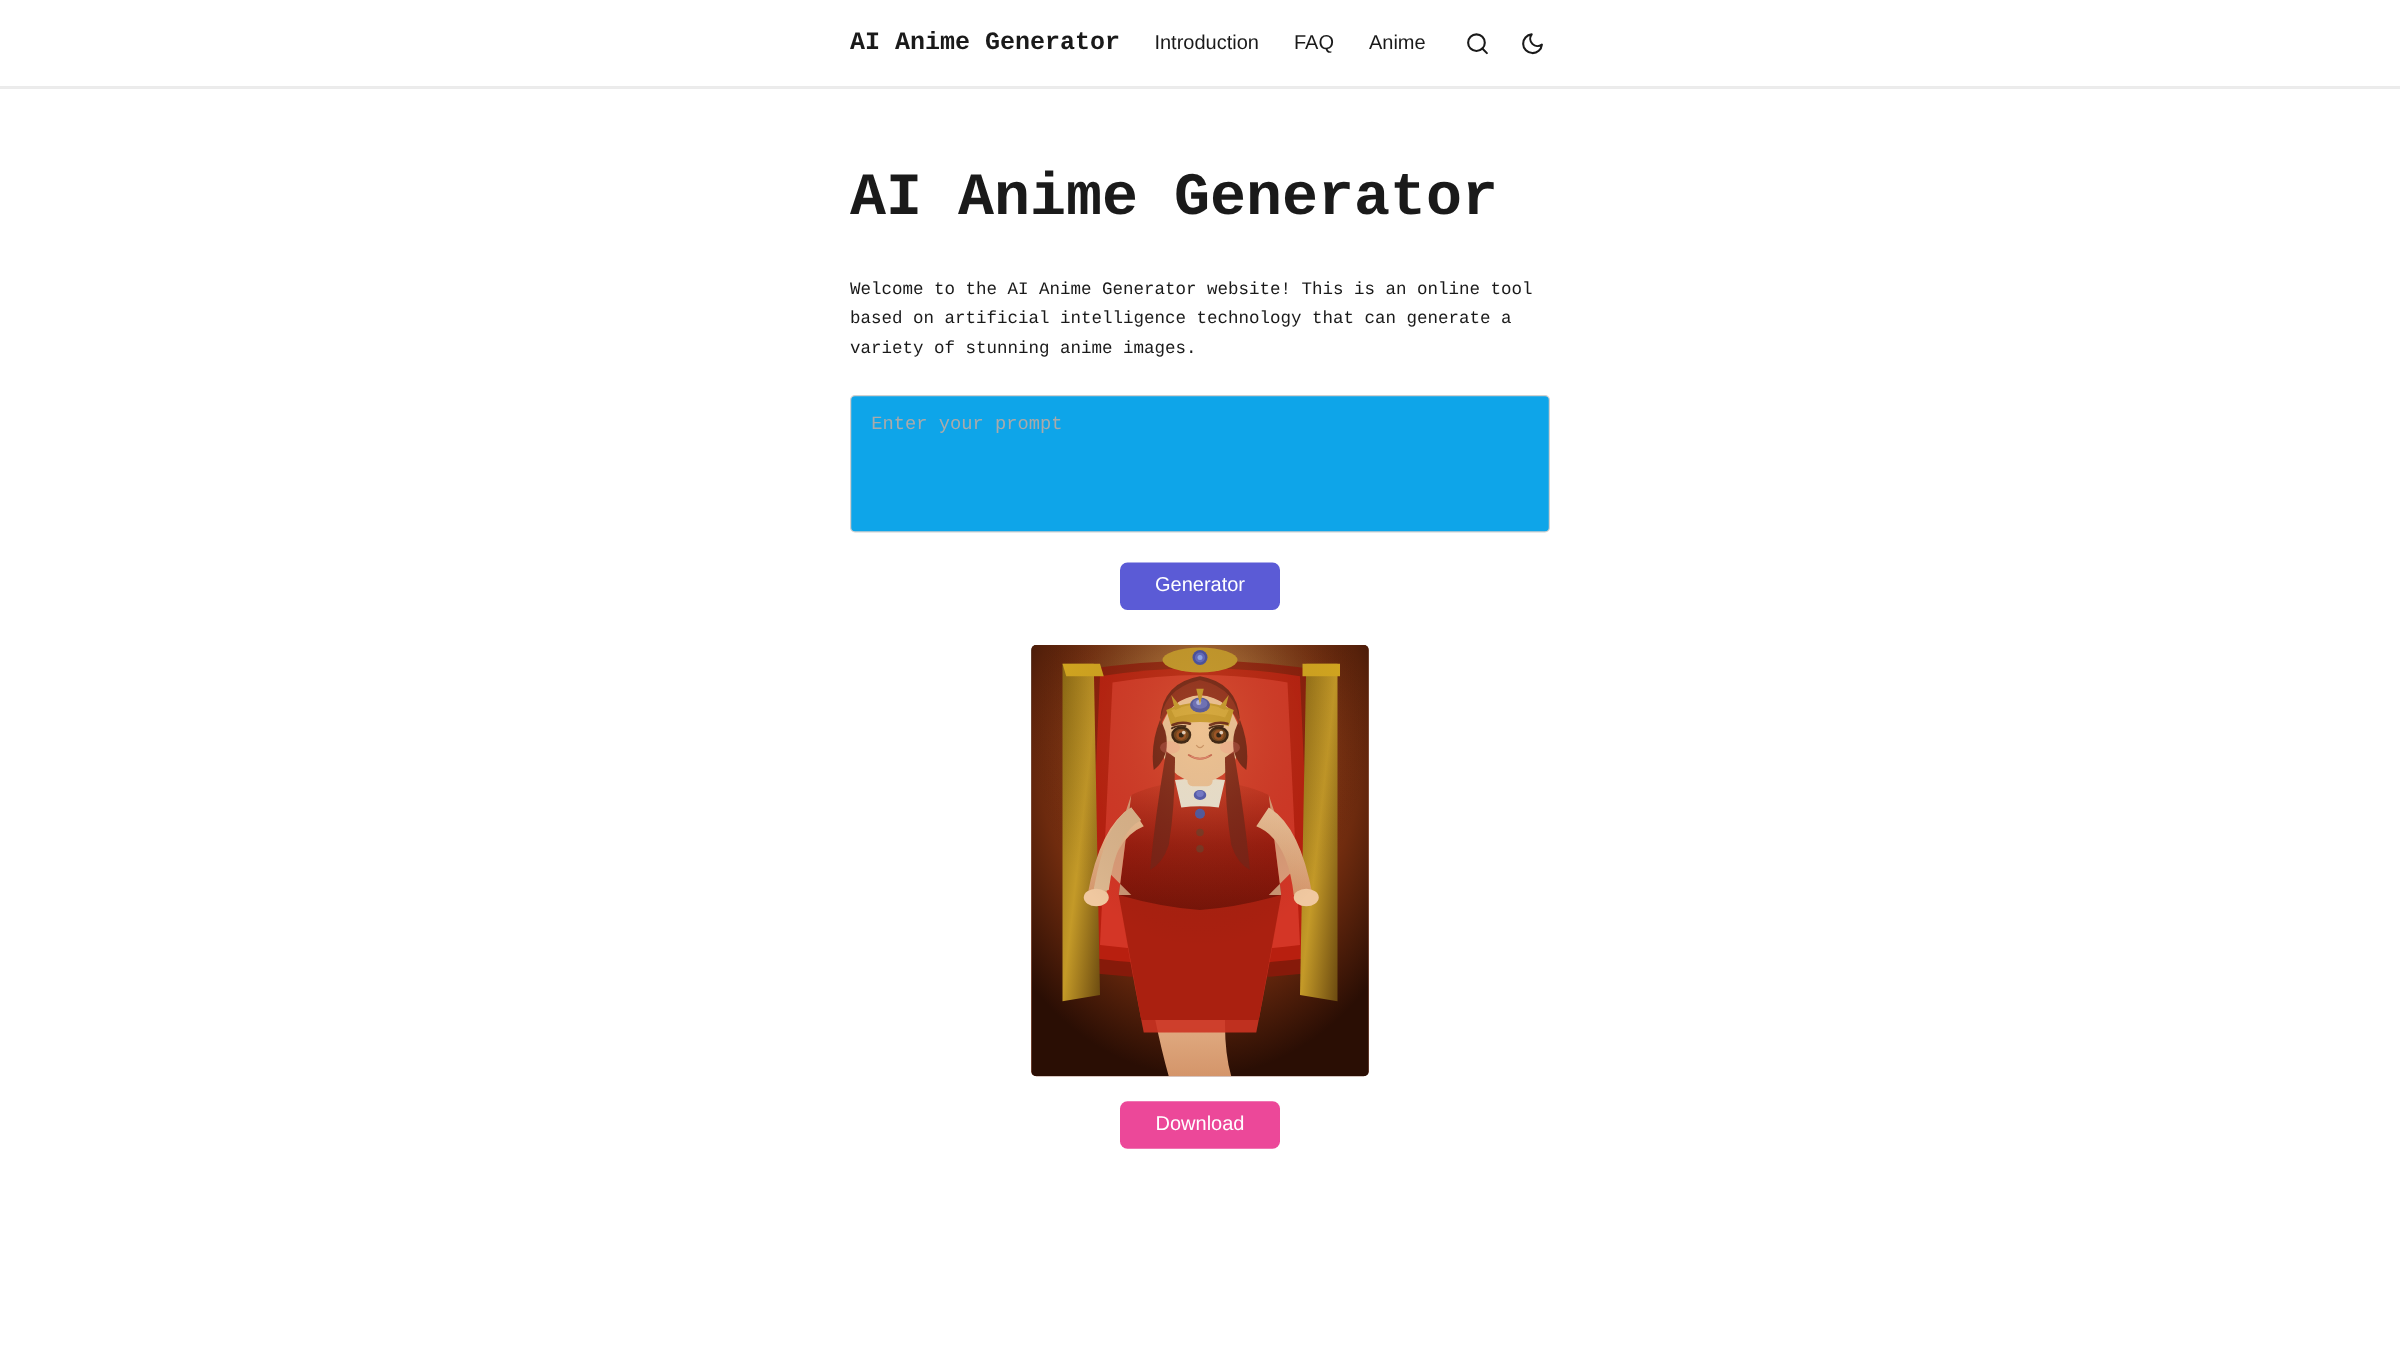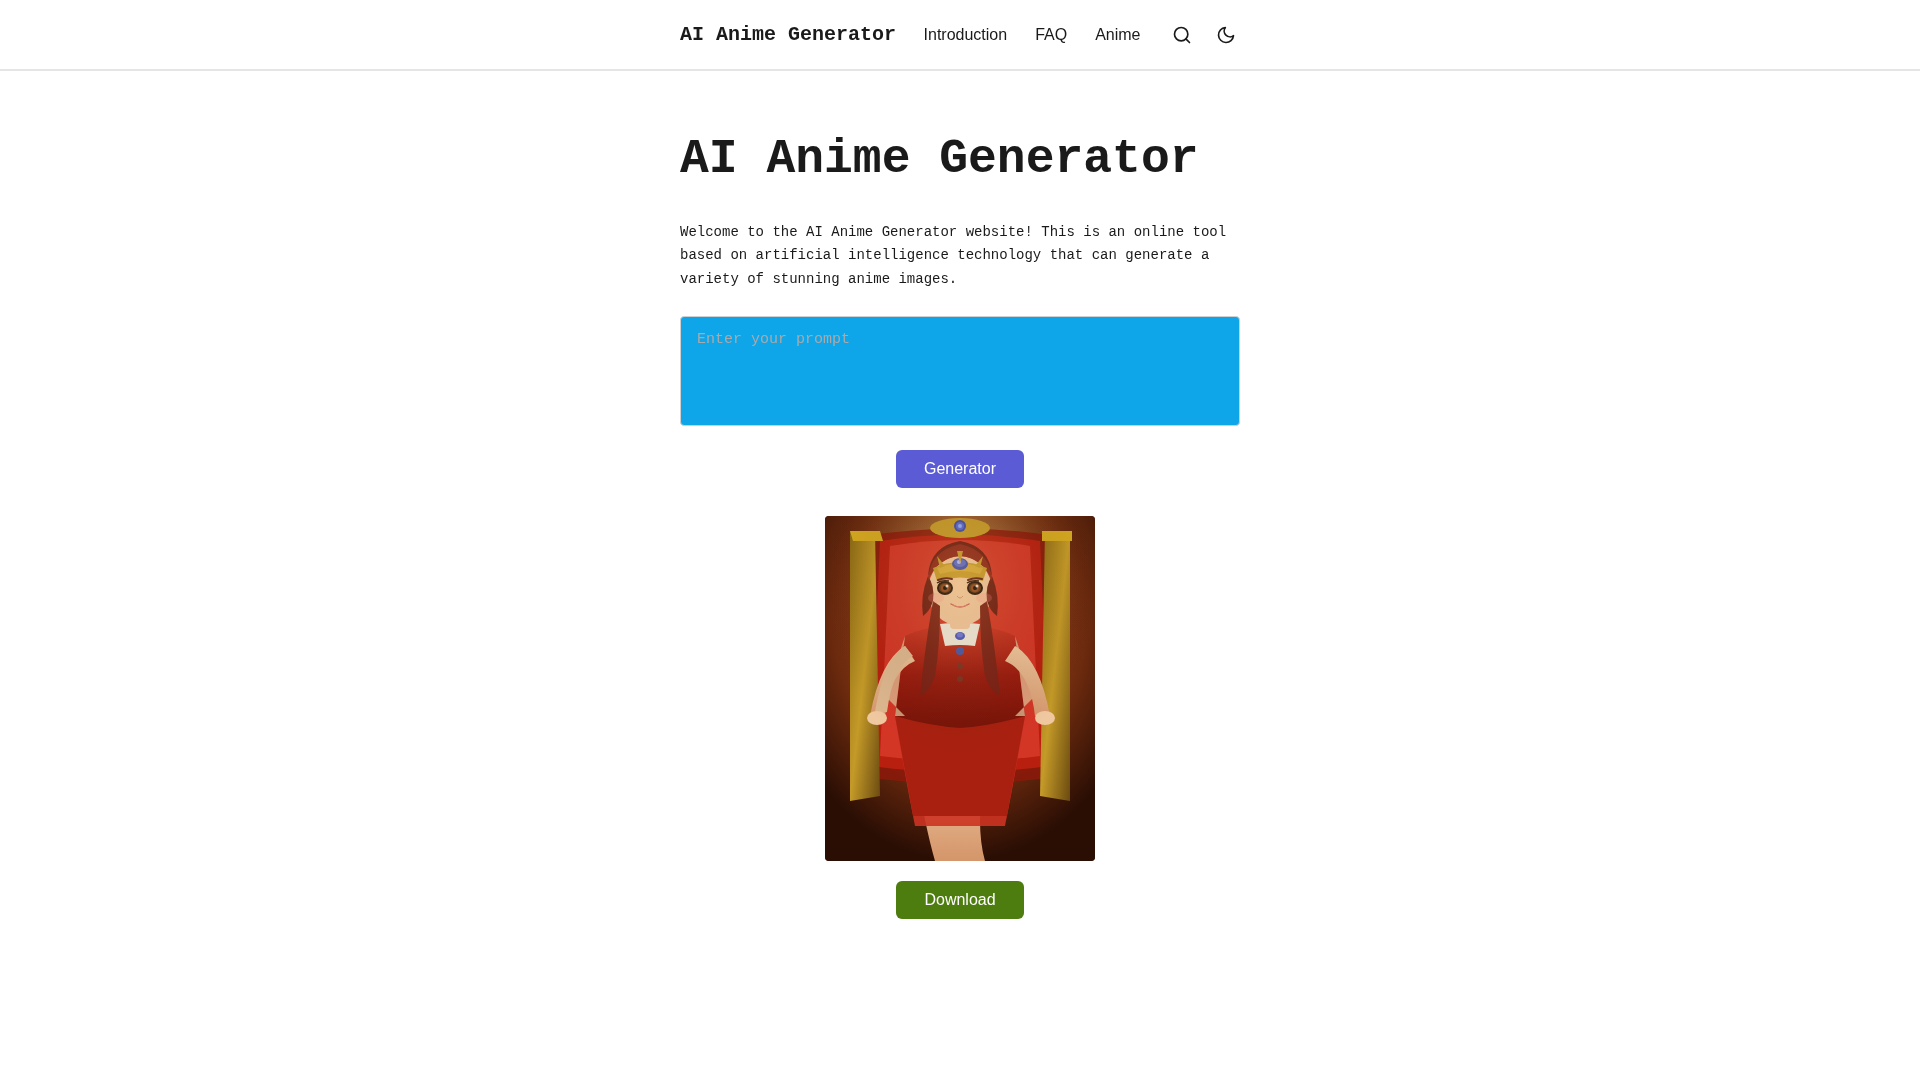--- a/index.html
+++ b/index.html
@@ -147,21 +147,21 @@
       height: 345px;
       border-radius: 4px;
       overflow: hidden;
       position: relative;
       background: linear-gradient(160deg, #3a1a0a 0%, #6b2a10 30%, #8b3515 60%, #5a1a08 100%);
     }
 
     .btn-download {
       display: block;
       margin: 0 auto;
-      background-color: #4d7c0f;
+      background-color: #ec4899;
       color: #fff;
       border: none;
       border-radius: 6px;
       padding: 10px 28px;
       font-size: 16px;
       font-family: -apple-system, BlinkMacSystemFont, sans-serif;
       font-weight: 500;
       cursor: pointer;
     }
 

